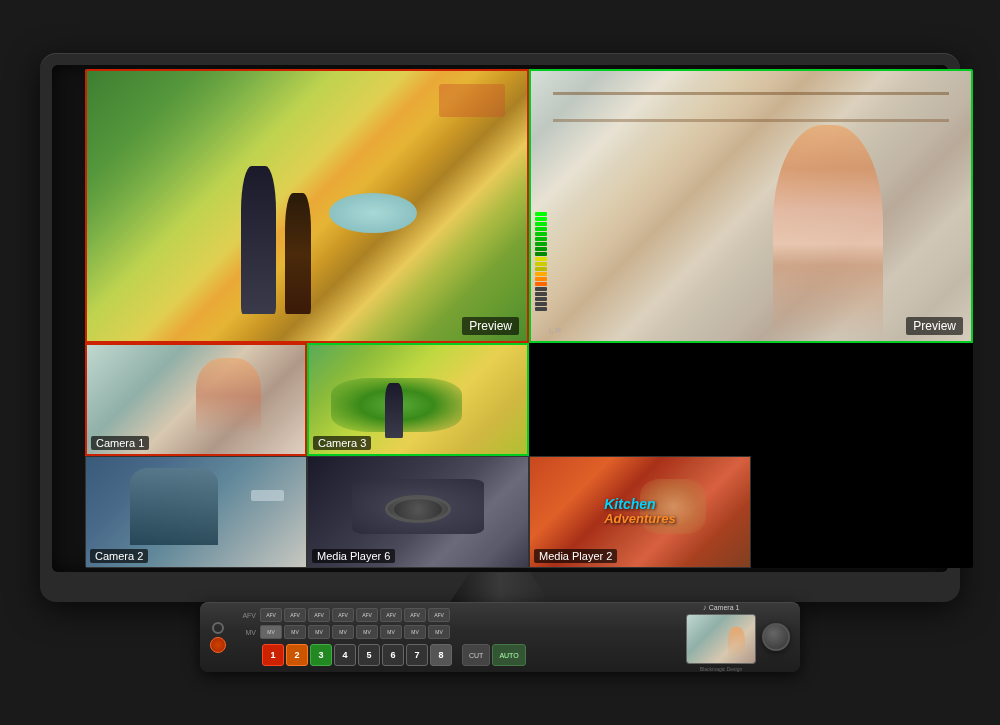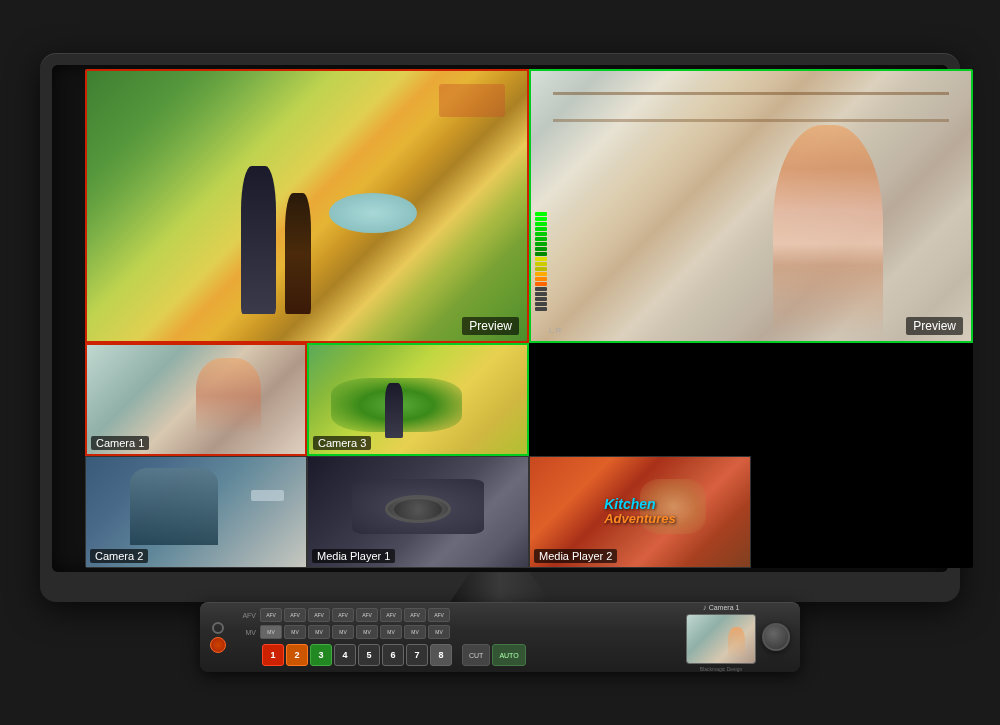--- a/index.html
+++ b/index.html
@@ -456,21 +456,21 @@
             <div style="position:absolute;top:10%;left:20%;width:40%;height:70%;background:linear-gradient(180deg,#5a7a8a,#3a5a6a,#1a3a4a);border-radius:20% 20% 0 0;opacity:0.8;"></div>
             <div style="position:absolute;top:30%;right:10%;width:15%;height:10%;background:#c0d0d8;border-radius:2px;opacity:0.7;"></div>
             <div class="source-label">Camera 2</div>
           </div>
 
           <div class="source-cell">
             <div class="video-bg bg-mp1"></div>
             <div style="position:absolute;top:20%;left:20%;width:60%;height:50%;background:radial-gradient(ellipse,#4a4a5a,#2a2a3a);border-radius:10%;opacity:0.9;"></div>
             <div style="position:absolute;top:35%;left:35%;width:30%;height:25%;background:radial-gradient(circle,#666,#444);border-radius:50%;border:3px solid #555;"></div>
             <div style="position:absolute;top:38%;left:39%;width:22%;height:19%;background:radial-gradient(circle,#555,#333);border-radius:50%;"></div>
-            <div class="source-label">Media Player 1</div>
+            <div class="source-label">Media Player 6</div>
           </div>
 
           <div class="source-cell">
             <div class="video-bg bg-mp2"></div>
             <div style="position:absolute;top:20%;right:20%;width:30%;height:50%;background:radial-gradient(ellipse,#d8a870,#c07840,rgba(180,100,40,0));border-radius:30%;opacity:0.7;"></div>
             <div class="kitchen-adventures-logo">
               <div class="logo-kitchen">Kitchen</div>
               <div class="logo-adventures">Adventures</div>
             </div>
             <div class="source-label">Media Player 2</div>

